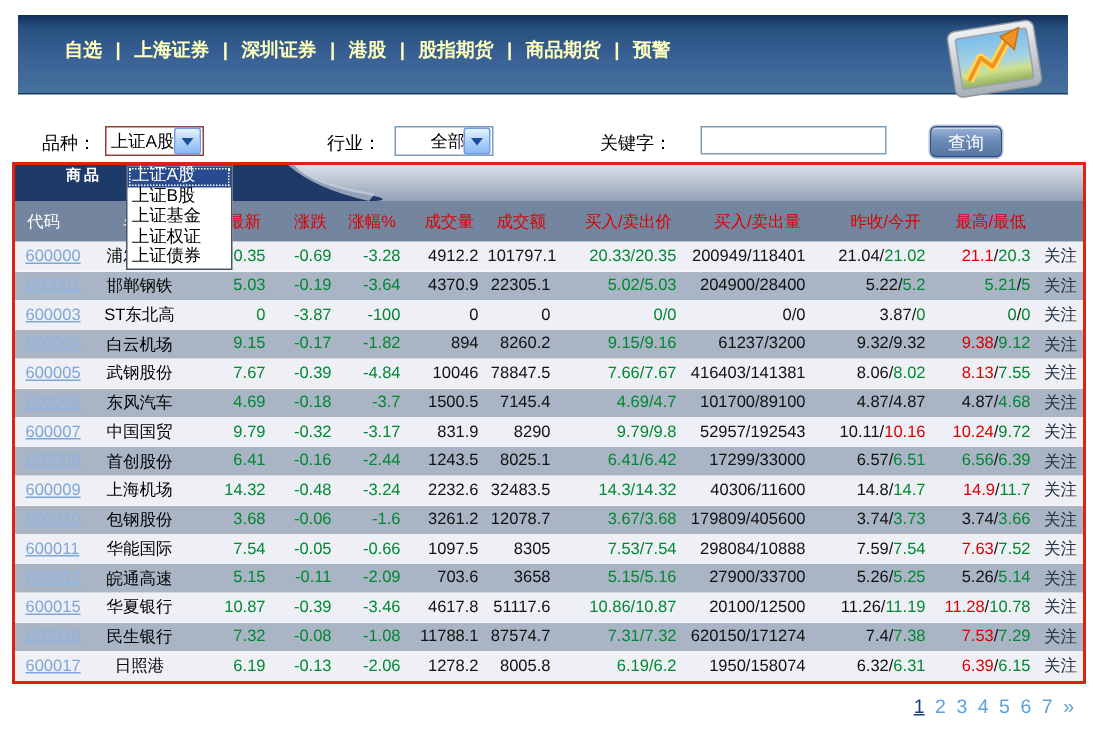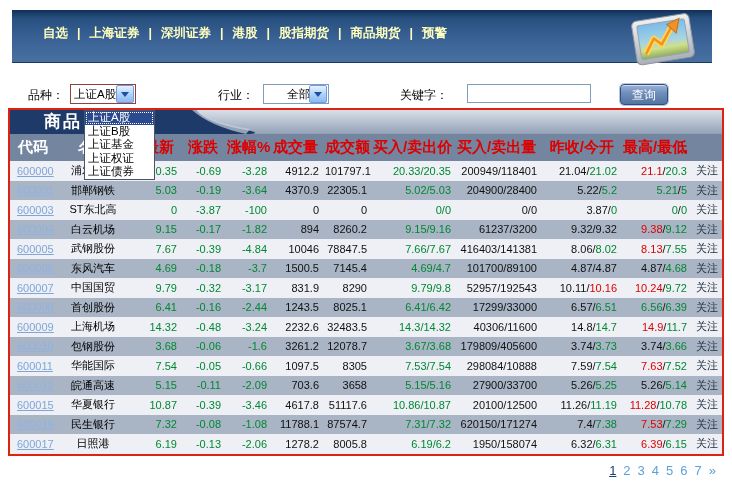--- a/index.html
+++ b/index.html
@@ -33,23 +33,23 @@
     box-sizing:border-box;font-size:12px;padding:0 3px;}
   .searchbtn{position:absolute;left:620px;top:1px;width:48px;height:21px;border:1px solid #2d4f86;
     border-radius:4px;background:linear-gradient(180deg,#9db3d6,#6d8cba 45%,#54759f);
     color:#fff;font-size:12px;line-height:18px;padding:0;cursor:pointer;
     box-shadow:inset 0 1px 0 #cdd9ec, 0 0 0 1px #b9c6da;}
 
   
   .panel{position:absolute;left:8px;top:108px;width:712px;border:2px solid #dd2211;background:#fff;}
   .band{position:relative;height:24px;background:linear-gradient(180deg,#d9dfe7,#93a1b7);overflow:hidden;}
   .band svg{position:absolute;left:0;top:0;}
-  .tabtext{position:absolute;left:34px;top:0;color:#fff;font-weight:bold;font-size:17px;letter-spacing:2px;}
+  .tabtext{position:absolute;left:34px;top:0;color:#fff;font-weight:bold;font-size:10px;letter-spacing:2px;}
   table.quotes{width:712px;border-collapse:collapse;table-layout:fixed;font-size:11px;}
-  thead th{background:#74869f;color:#fff;font-weight:bold;height:25px;font-size:15px;
+  thead th{background:#74869f;color:#fff;font-weight:normal;height:25px;font-size:11px;
     white-space:nowrap;overflow:hidden;}
   th.l{text-align:left;padding-left:8px;} th.c{text-align:center;} th.r{text-align:right;padding-right:8px;}
   tbody tr{height:19.5px;}
   tr.rl{background:#eef0f5;} tr.rd{background:#a9b4c5;}
   td{white-space:nowrap;overflow:hidden;}
   td.code{padding-left:7px;}
   a.codelink{color:#8fb3e3;text-decoration:underline;}
   tr.rl a.codelink{color:#7ea6d8;}
   td.name{text-align:center;color:#000;}
   td.num{text-align:right;padding-right:5px;}

